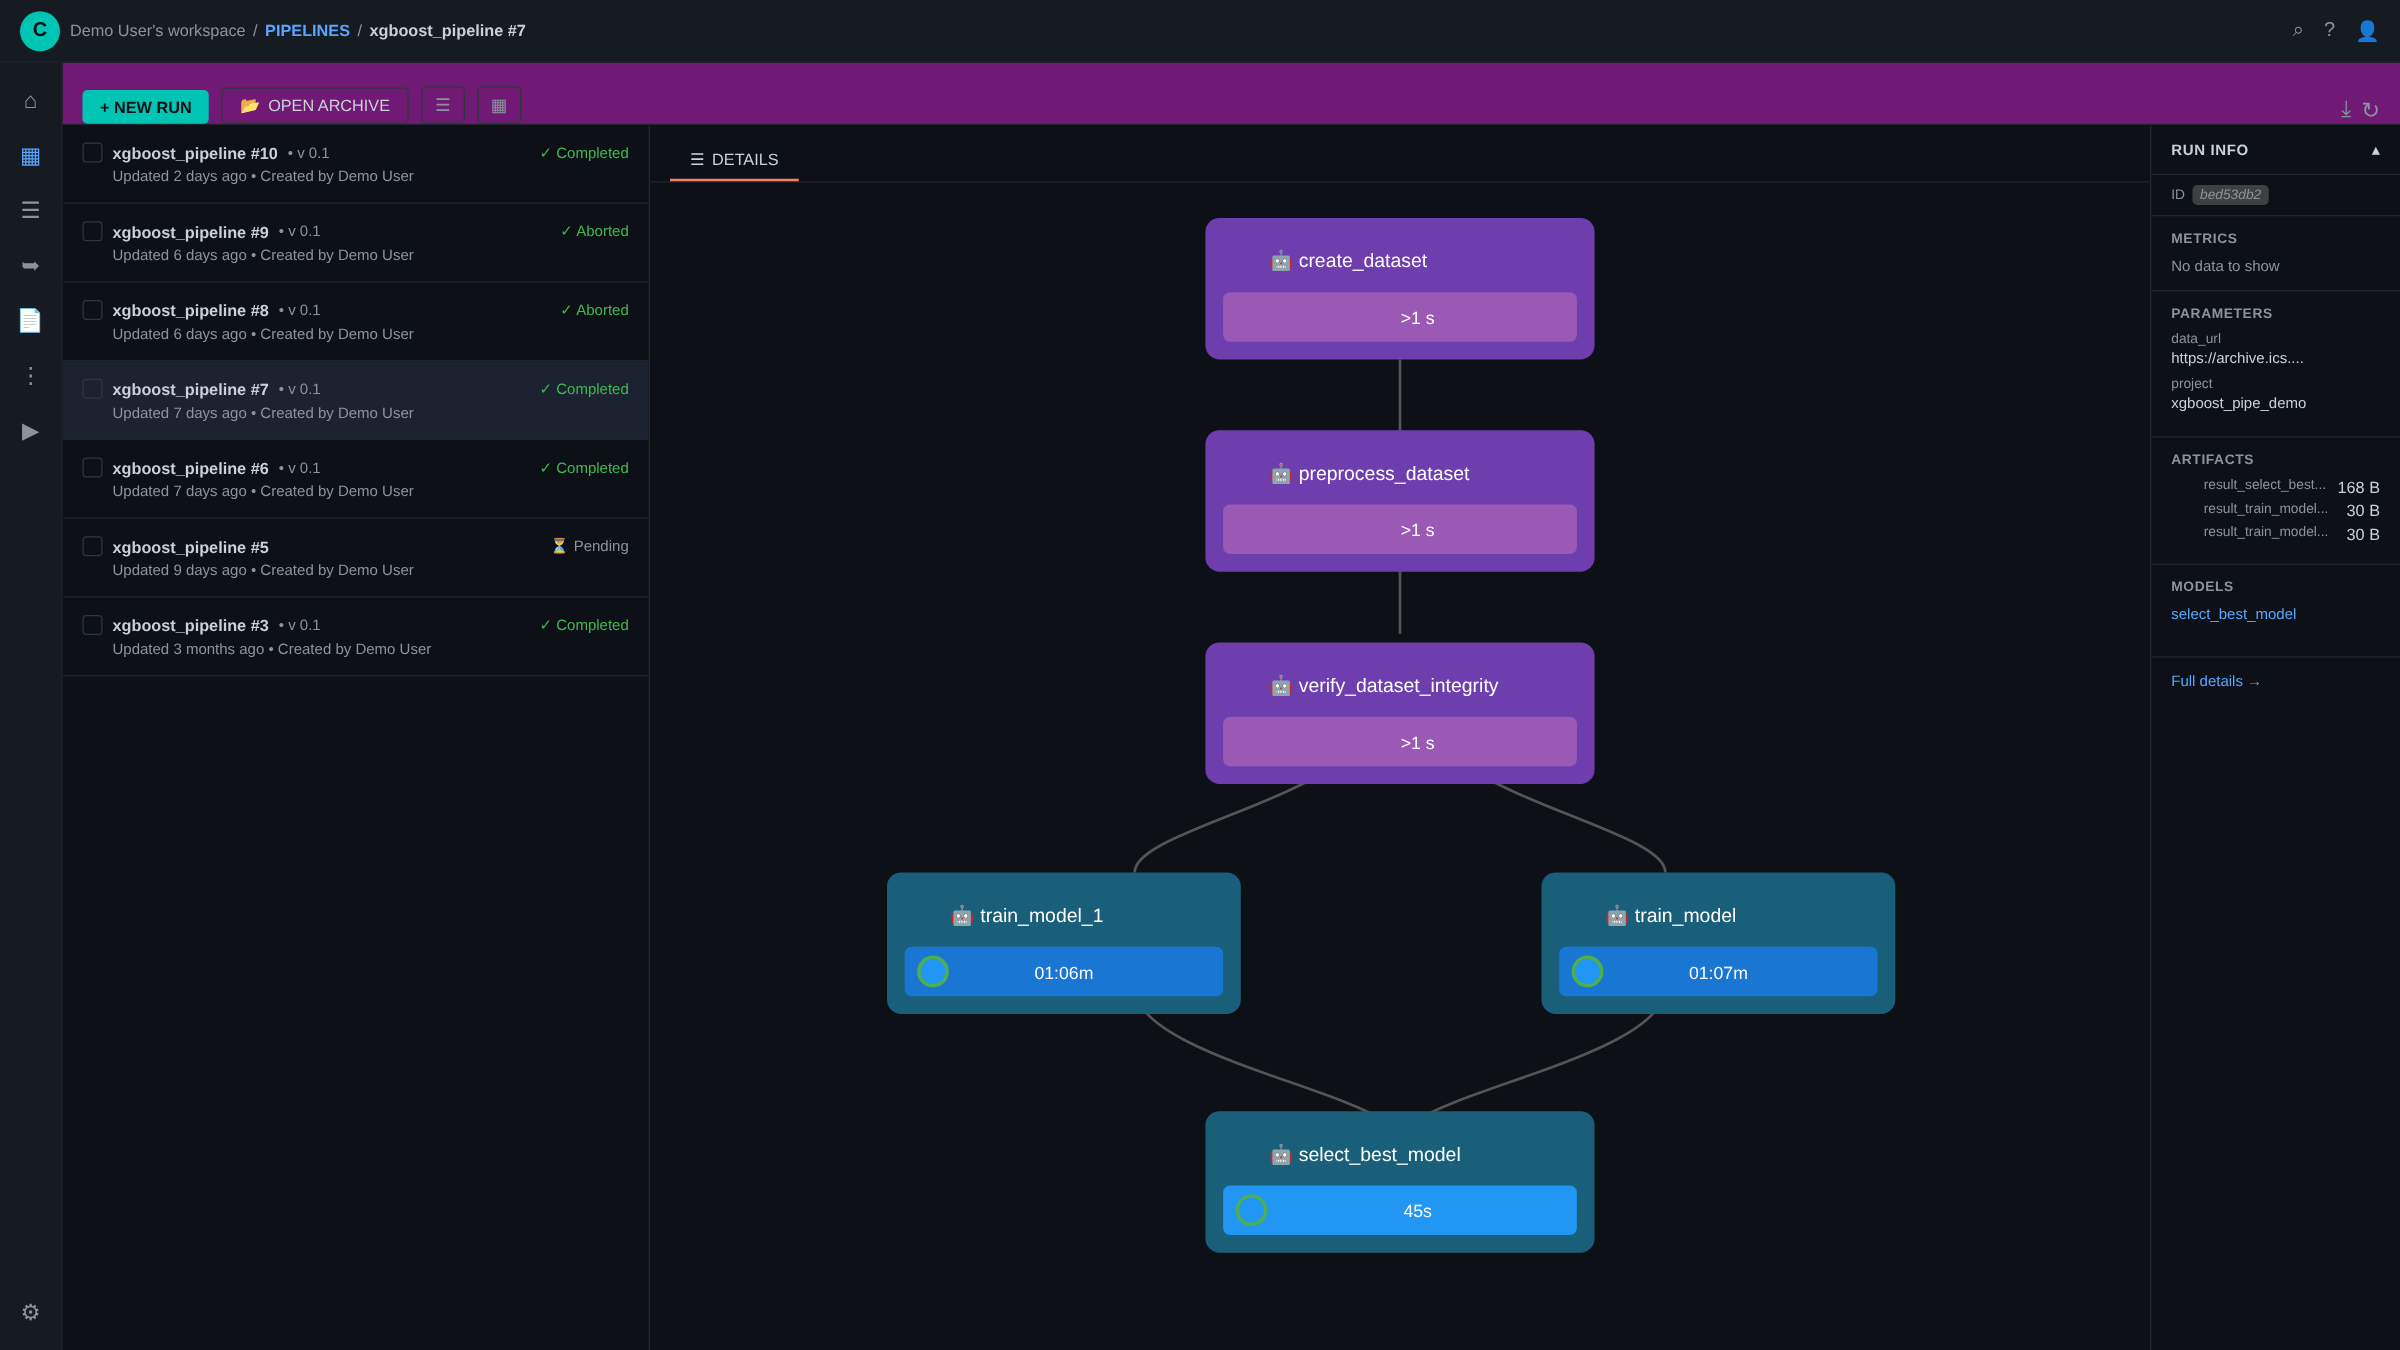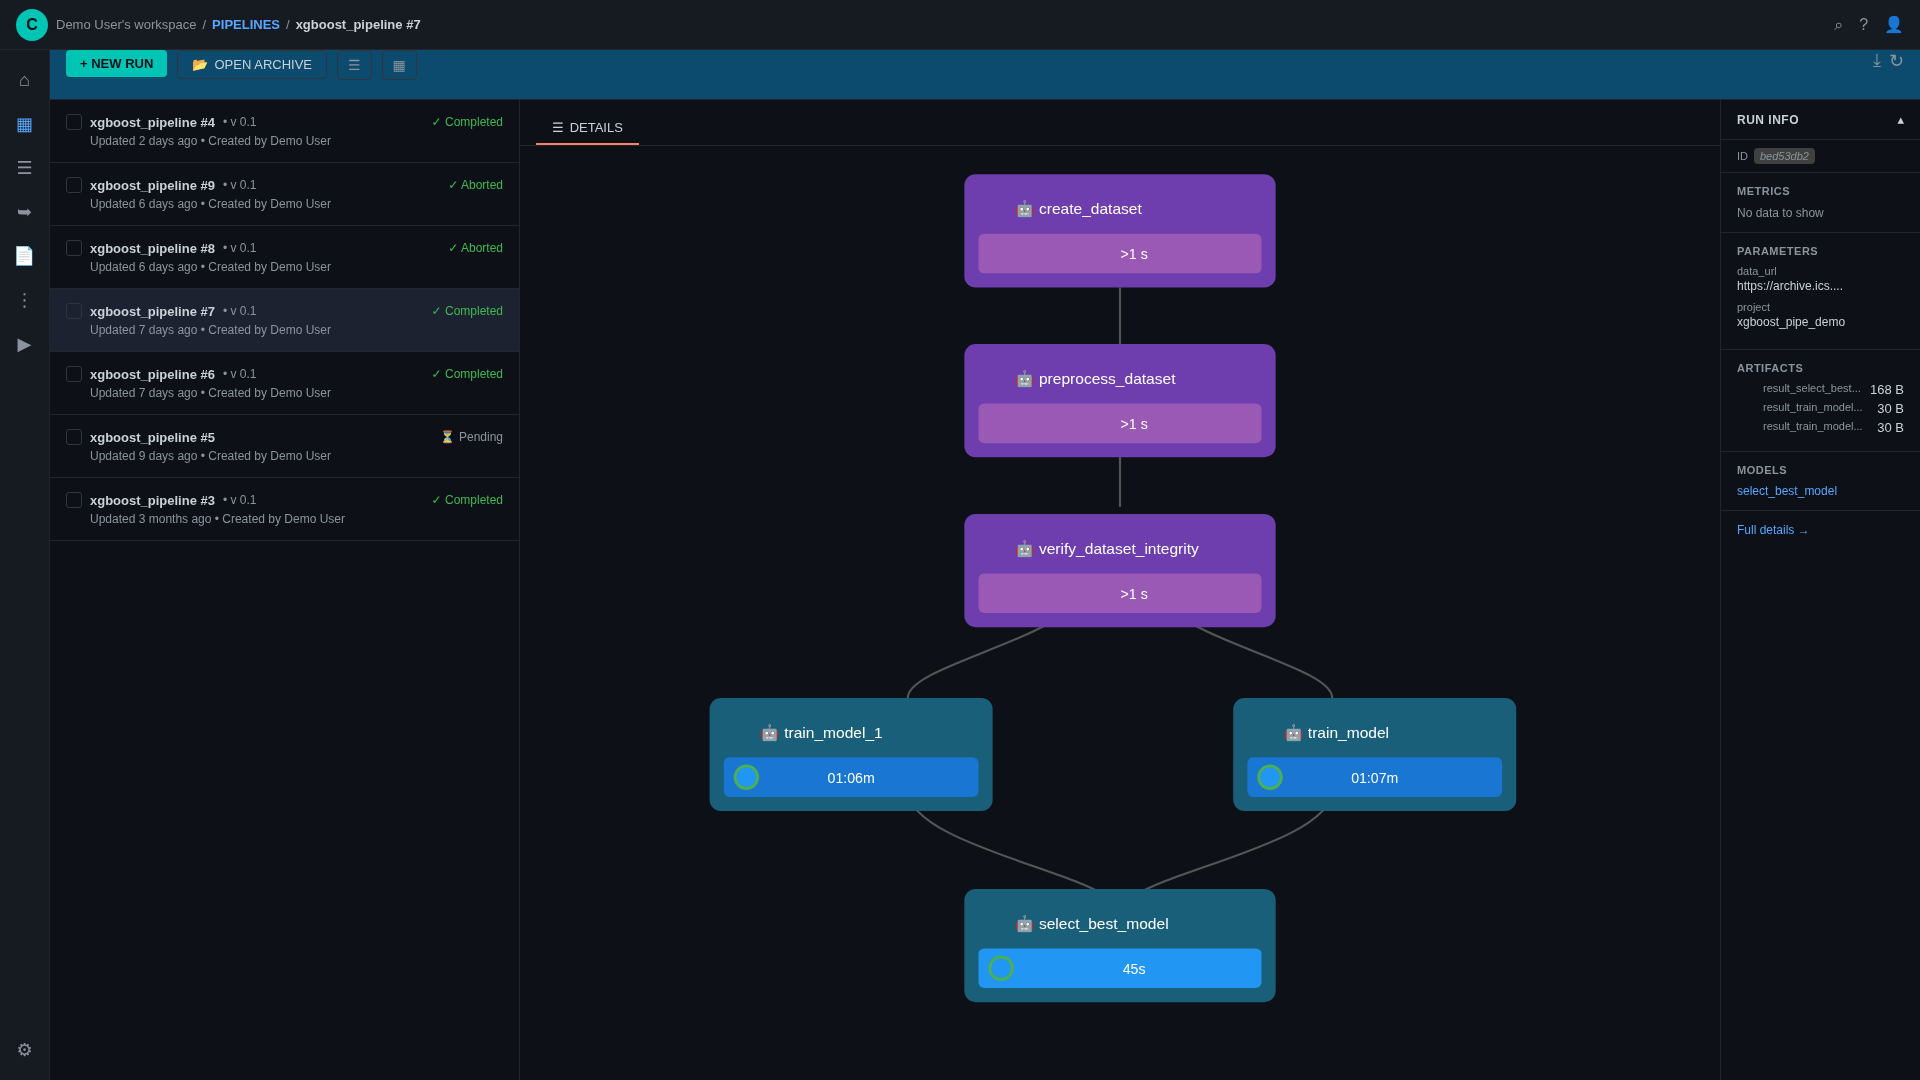--- a/index.html
+++ b/index.html
@@ -22,21 +22,21 @@
     
     .left-nav { width: 50px; background: #161b22; border-right: 1px solid #21262d; display: flex; flex-direction: column; align-items: center; padding: 12px 0; gap: 8px; flex-shrink: 0; }
     .nav-icon { width: 36px; height: 36px; display: flex; align-items: center; justify-content: center; border-radius: 6px; color: #8b949e; cursor: pointer; font-size: 18px; }
     .nav-icon.active { color: #58a6ff; }
     .nav-bottom { margin-top: auto; }
 
     
     .content { flex: 1; display: flex; flex-direction: column; overflow: hidden; }
 
     
-    .action-bar { height: 50px; background: #0c4a6e; border-bottom: 1px solid #21262d; display: flex; align-items: flex-start; padding: 0 16px; gap: 10px; flex-shrink: 0; }
+    .action-bar { height: 50px; background: #701a75; border-bottom: 1px solid #21262d; display: flex; align-items: flex-end; padding: 0 16px; gap: 10px; flex-shrink: 0; }
     .btn-new-run { background: #00c4b4; color: #0d1117; border: none; padding: 6px 14px; border-radius: 4px; font-weight: 600; cursor: pointer; font-size: 13px; display: flex; align-items: center; gap: 6px; }
     .btn-open-archive { background: transparent; color: #c9d1d9; border: 1px solid #30363d; padding: 6px 14px; border-radius: 4px; cursor: pointer; font-size: 13px; display: flex; align-items: center; gap: 6px; }
     .btn-view { background: transparent; border: 1px solid #30363d; color: #8b949e; padding: 6px 10px; border-radius: 4px; cursor: pointer; font-size: 14px; }
     .action-spacer { flex: 1; }
     .action-right { display: flex; gap: 8px; }
     .action-right-icon { color: #8b949e; font-size: 18px; cursor: pointer; }
 
     
     .main-panel { flex: 1; display: flex; overflow: hidden; }
 
@@ -79,21 +79,21 @@
     .run-id-badge { background: #404040; color: #8b949e; padding: 2px 6px; border-radius: 4px; font-size: 11px; font-style: italic; }
     .section { padding: 12px 16px; border-bottom: 1px solid #21262d; }
     .section-title { font-size: 11px; font-weight: 700; color: #8b949e; text-transform: uppercase; letter-spacing: 0.5px; margin-bottom: 8px; }
     .param-row { display: flex; flex-direction: column; gap: 2px; margin-bottom: 8px; }
     .param-key { font-size: 11px; color: #8b949e; }
     .param-val { font-size: 12px; color: #c9d1d9; word-break: break-all; }
     .no-data { font-size: 12px; color: #8b949e; }
     .artifact-row { display: flex; justify-content: space-between; margin-bottom: 4px; }
     .artifact-name { font-size: 11px; color: #8b949e; padding-left: 26px; }
     .artifact-size { font-size: 13px; color: #c9d1d9; }
-    .model-item { font-size: 12px; color: #58a6ff; cursor: pointer; margin-bottom: 0; }
+    .model-item { font-size: 12px; color: #58a6ff; cursor: pointer; margin-bottom: 15px; }
     .full-details { font-size: 12px; color: #58a6ff; cursor: pointer; display: flex; align-items: center; gap: 4px; padding: 12px 16px; }
 
     
     .graph-canvas { width: 100%; height: 100%; }
     .node-box { border-radius: 8px; }
     .node-purple { fill: #6e3eaf; }
     .node-blue { fill: #1a5f7a; }
     .node-bar-purple { fill: #9b59b6; }
     .edge { stroke: #555; stroke-width: 1.5; fill: none; }
     .node-text { fill: #fff; font-size: 11px; font-family: -apple-system, sans-serif; }
@@ -155,21 +155,21 @@
       </div>
     </div>
 
     <div class="main-panel">
 
       <div class="pipeline-list">
         <div class="pipeline-items" id="pipeline-items-container">
         <div class="pipeline-item">
     <div class="pipeline-item-row">
       <div class="pipeline-item-check"></div>
-      <span class="pipeline-item-name">xgboost_pipeline #4</span>
+      <span class="pipeline-item-name">xgboost_pipeline #10</span>
       <span class="pipeline-item-version">• v 0.1</span>
       <span class="pipeline-item-status status-completed">✓ Completed</span>
     </div>
     <div class="pipeline-item-meta">Updated 2 days ago • Created by Demo User</div>
 
   </div>
             <div class="pipeline-item">
     <div class="pipeline-item-row">
       <div class="pipeline-item-check"></div>
       <span class="pipeline-item-name">xgboost_pipeline #9</span>

